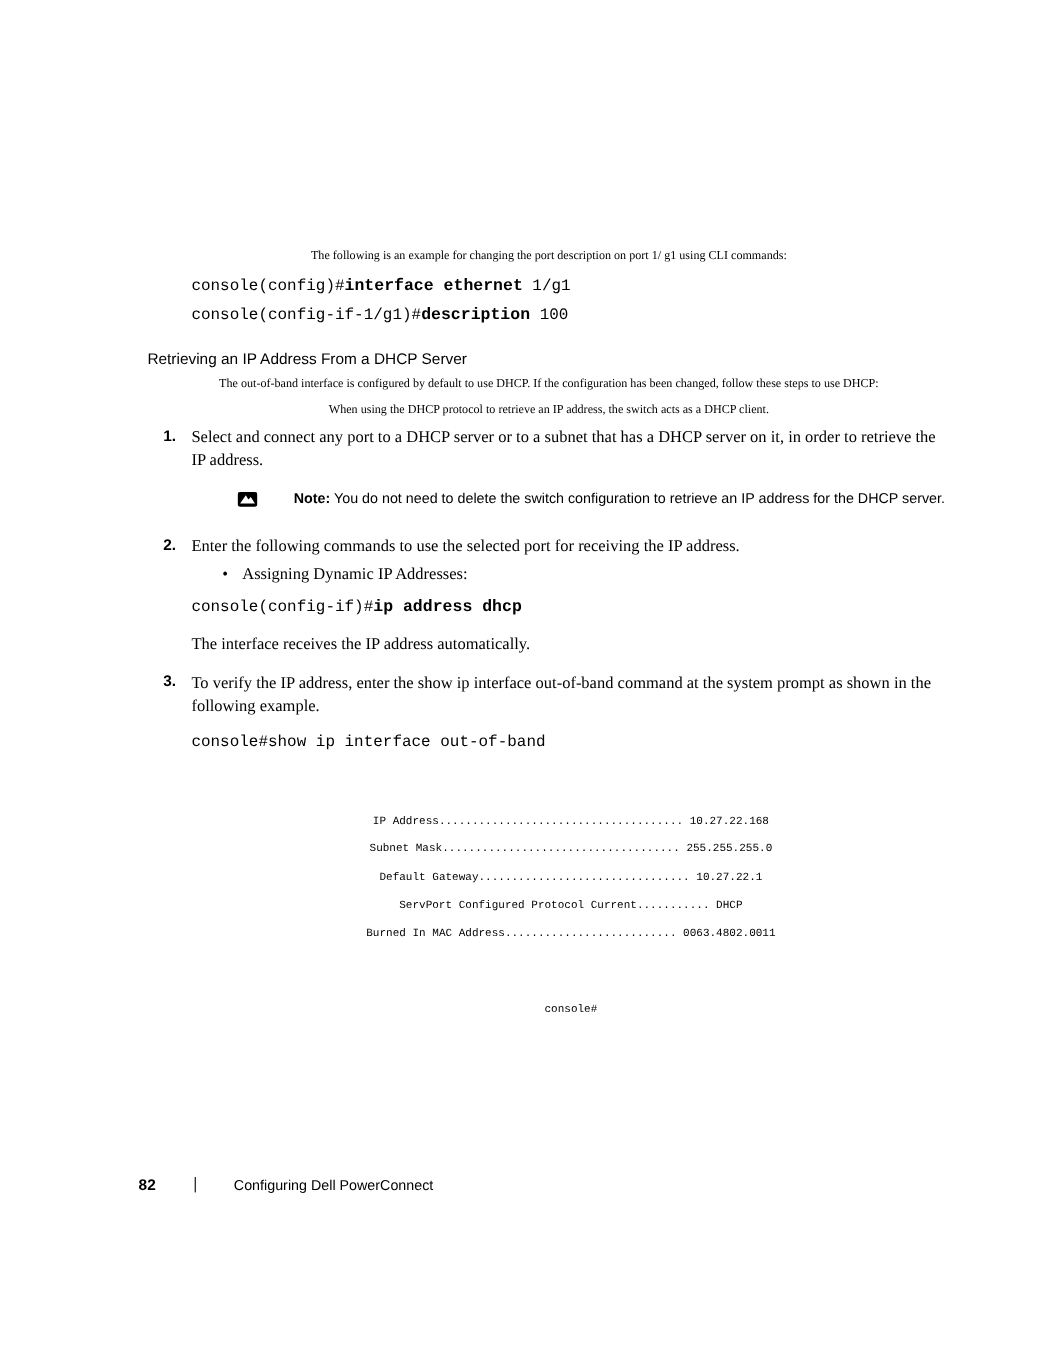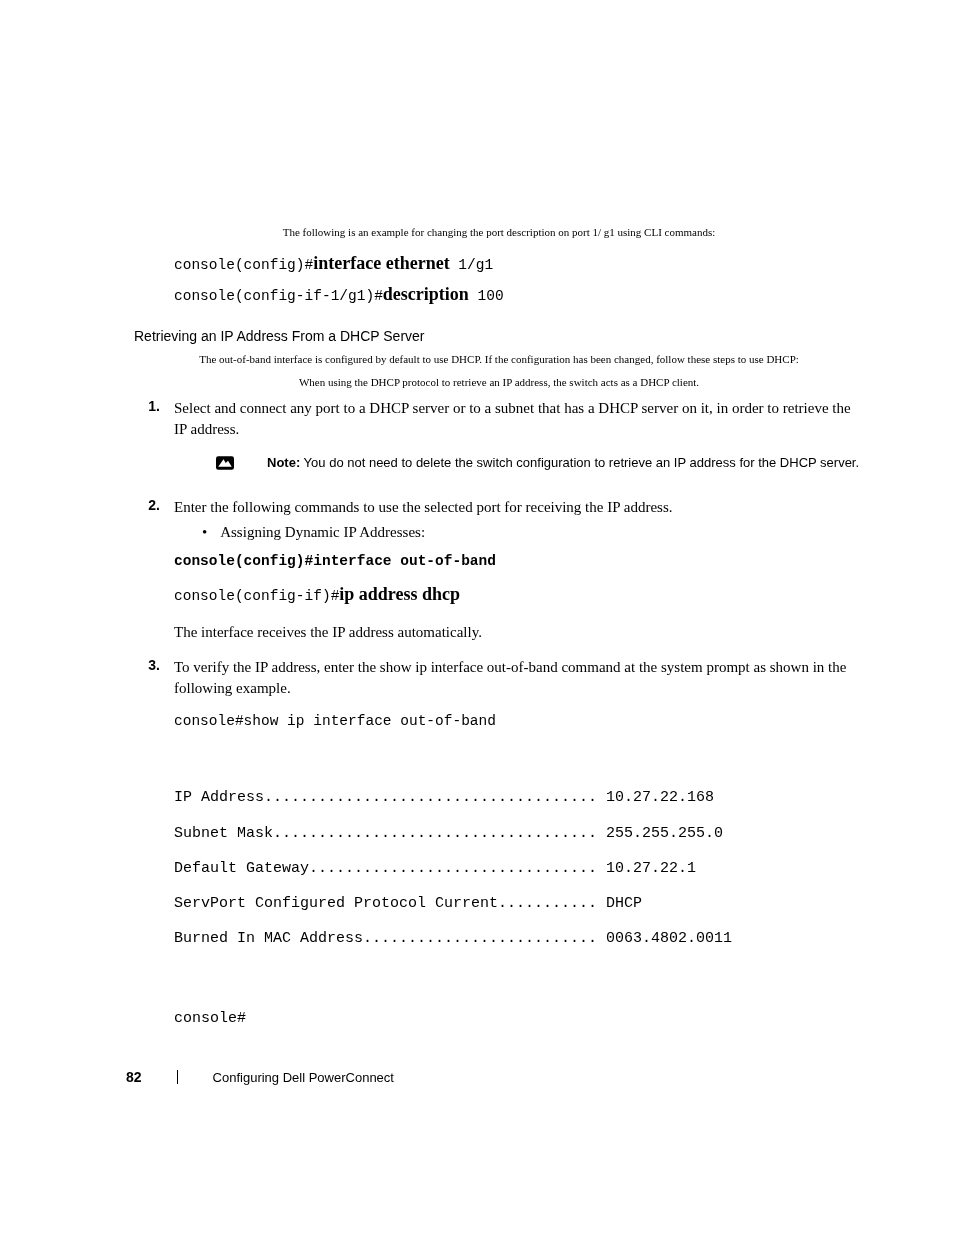--- a/index.html
+++ b/index.html
@@ -27,23 +27,23 @@
     font-family: 'Courier New', monospace;
     font-size: 14.5px;
     margin: 8px 0 8px 40px;
     line-height: 1.7;
   }
   .code-inline {
     font-family: 'Courier New', monospace;
     font-size: 14.5px;
   }
   .code-bold {
-    font-family: Liberation Serif, serif;
-    font-weight: bold;
-    font-size: 18px;
+    font-family: Liberation Mono, monospace;
+    font-weight: bold;
+    font-size: 15px;
   }
   .section-heading {
     font-family: Arial, Helvetica, sans-serif;
     font-weight: normal;
     font-size: 14px;
     margin: 18px 0 8px 0;
   }
   ol.numbered {
     list-style: none;
     padding: 0;
@@ -94,24 +94,25 @@
     margin-right: 10px;
   }
   .step-code {
     font-family: 'Courier New', monospace;
     font-size: 14.5px;
     margin: 6px 0;
     line-height: 1.7;
   }
   .output-block {
     font-family: 'Courier New', monospace;
-    font-size: 15px;
+    font-size: 10px;
     line-height: 1.95;
     margin: 6px 0;
     white-space: pre;
+    text-align: center;
   }
   .footer {
     position: absolute;
     bottom: 150px;
     left: 126px;
     display: flex;
     align-items: center;
     font-family: Arial, Helvetica, sans-serif;
     gap: 21px;
   }
@@ -169,21 +170,20 @@
       </div>
     </li>
 
     <li>
       <span class="num">2.</span>
       <div class="content">
         <span>Enter the following commands to use the selected port for receiving the IP address.</span>
         <div class="bullet">
           <span>Assigning Dynamic IP Addresses:</span>
         </div>
-        <div class="step-code code-bold">console(config)#interface out-of-band</div>
         <div class="step-code">
           <span class="code-inline">console(config-if)#</span><span class="code-bold">ip address dhcp</span>
         </div>
         <div class="spacer-sm"></div>
         <div>The interface receives the IP address automatically.</div>
       </div>
     </li>
 
     <li style="margin-top:14px;">
       <span class="num">3.</span>

